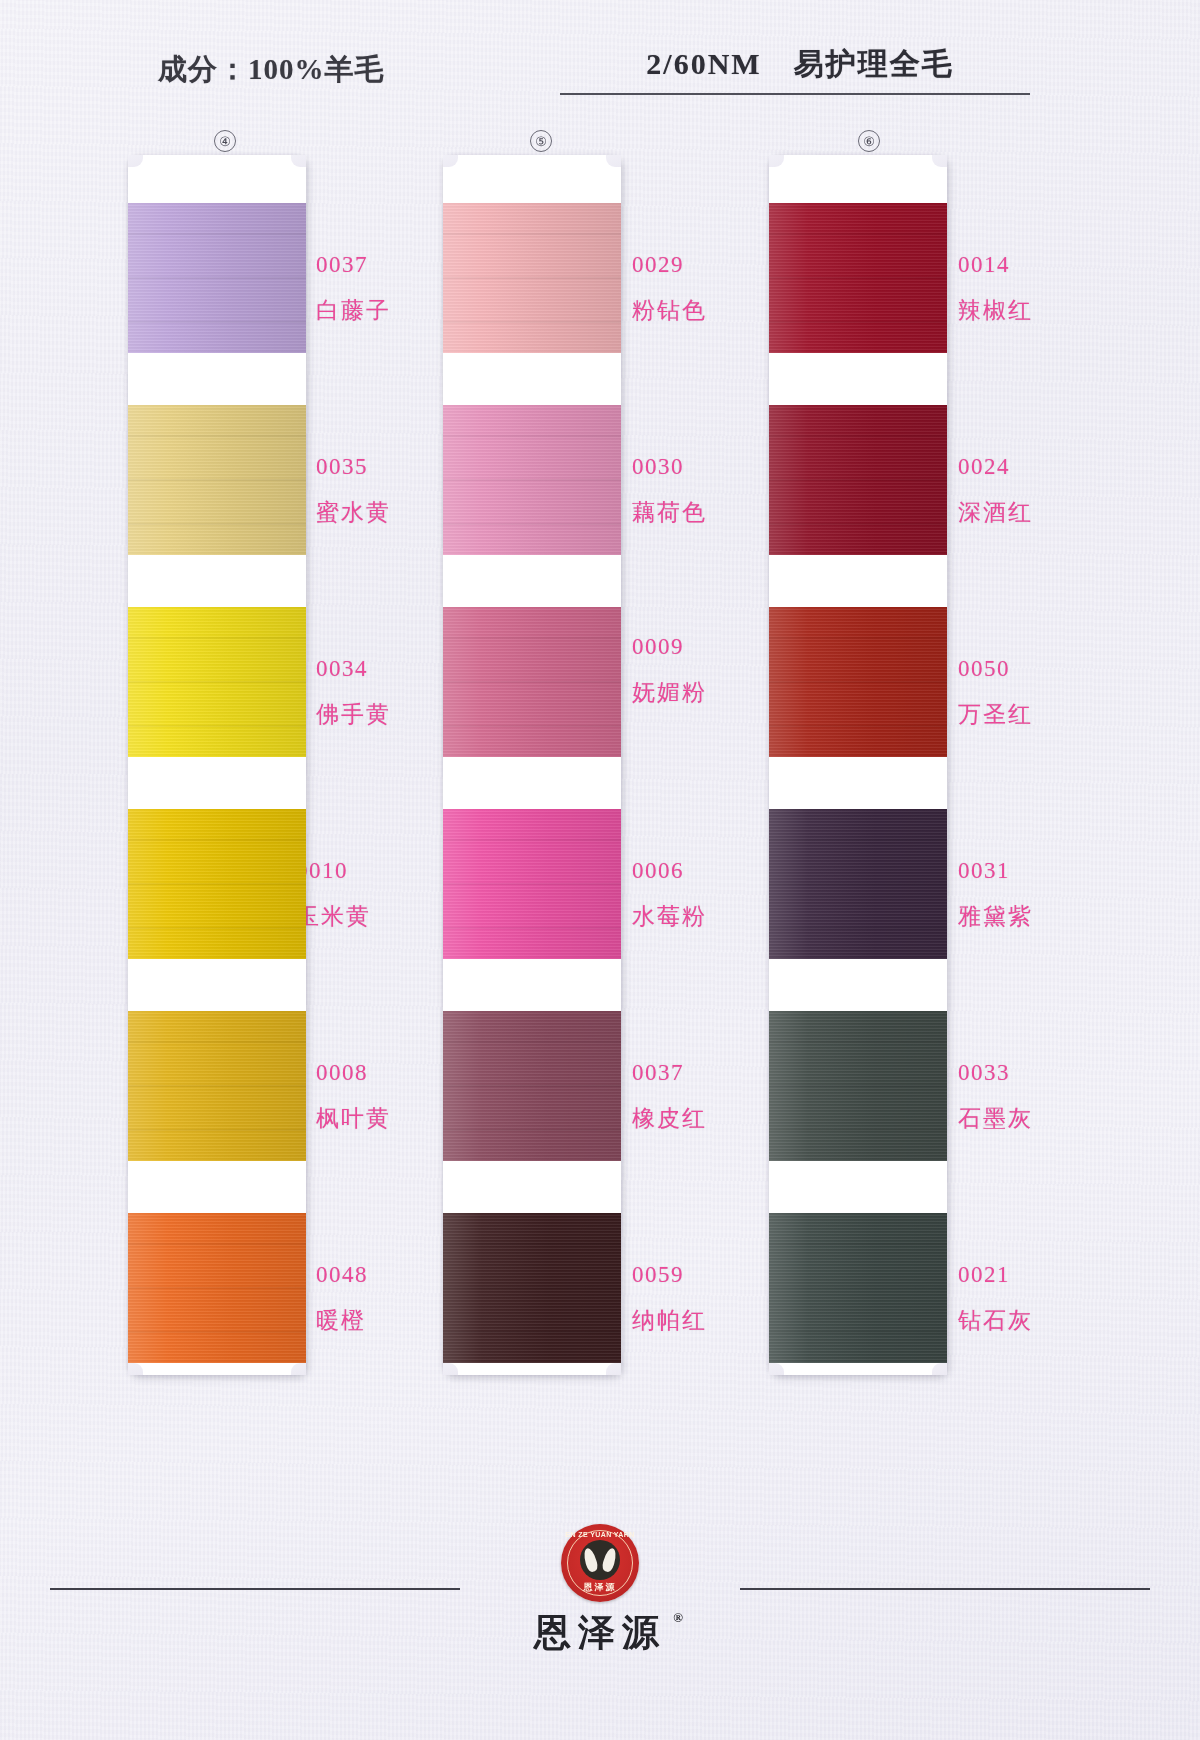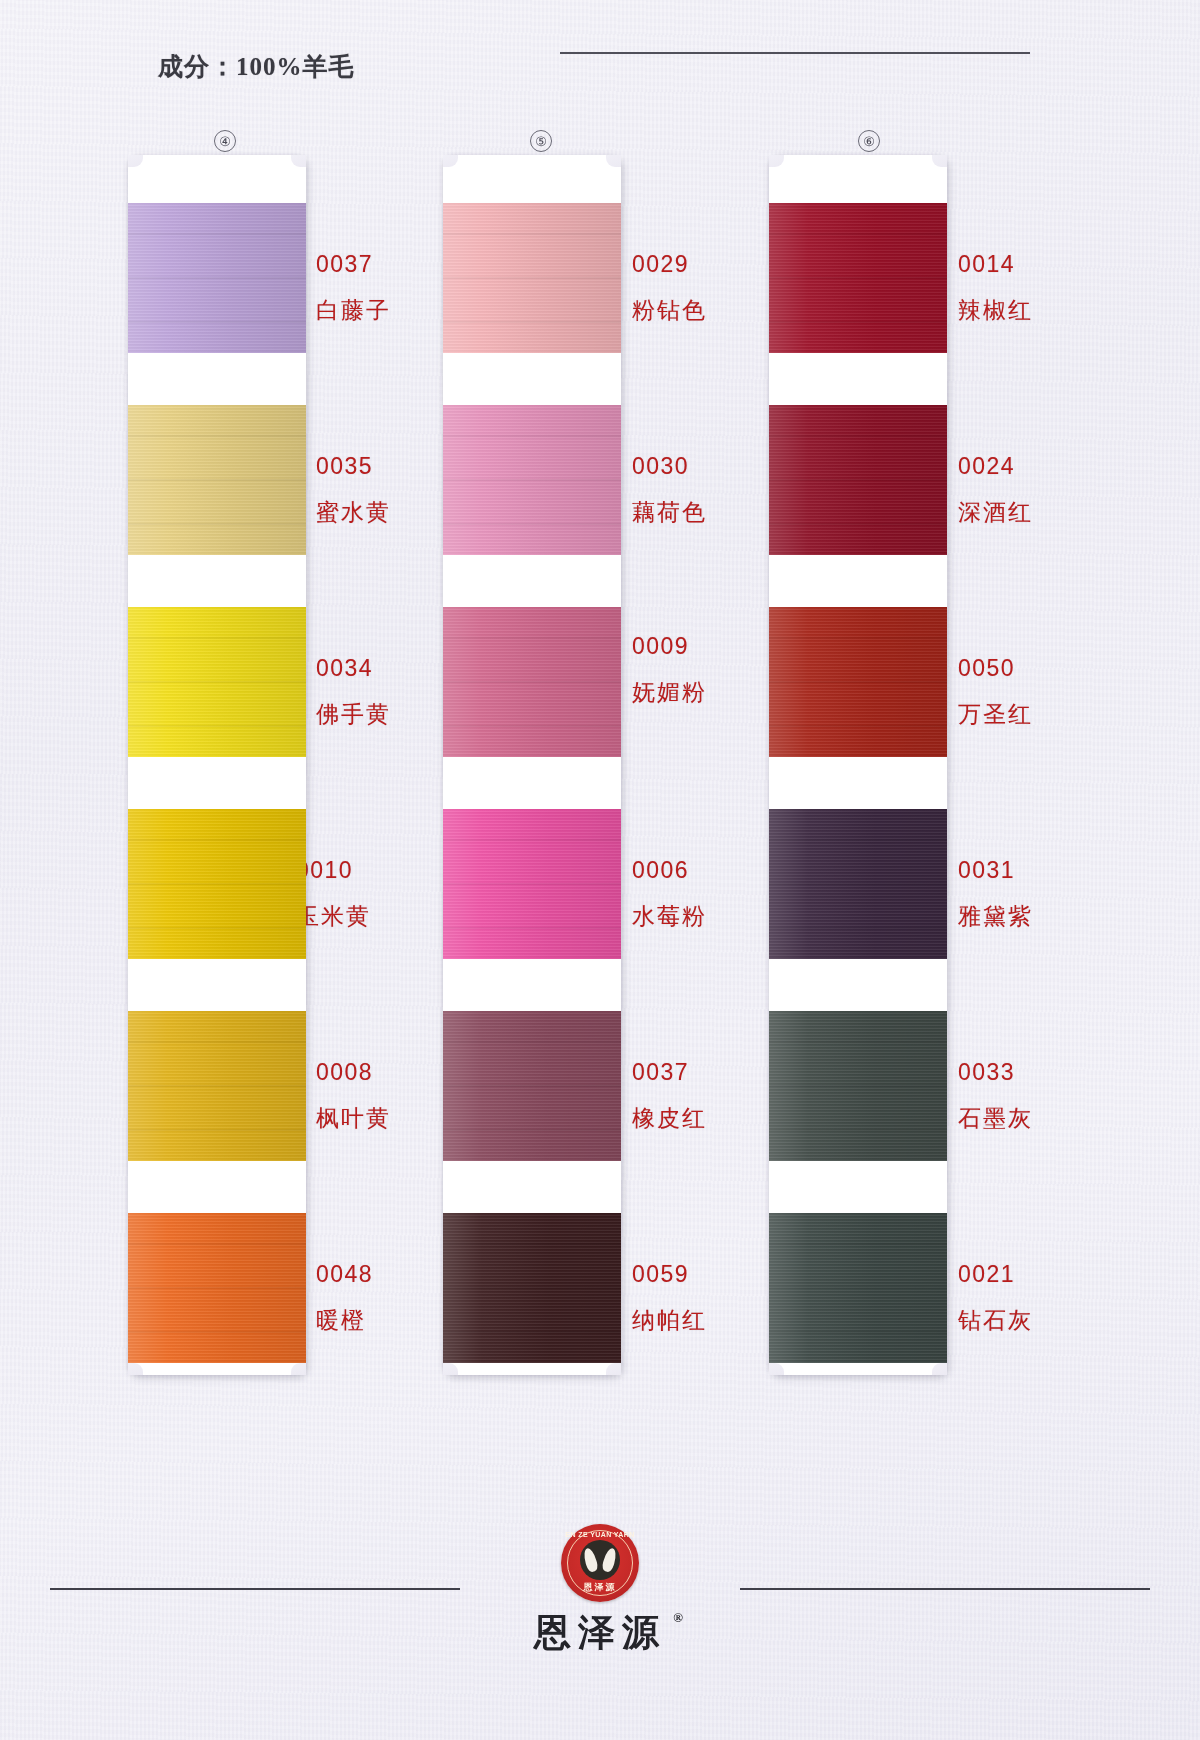--- a/index.html
+++ b/index.html
@@ -20,21 +20,21 @@
       repeating-linear-gradient(91deg, rgba(255,255,255,0.35) 0 2px, rgba(222,220,232,0.22) 2px 4px),
       repeating-linear-gradient(2deg, rgba(255,255,255,0.18) 0 3px, rgba(215,213,228,0.12) 3px 7px);
     opacity: .55;
     pointer-events: none;
   }
 
   
   .header { position: absolute; top: 0; left: 0; width: 1200px; height: 130px; }
   .composition {
     position: absolute; left: 158px; top: 50px;
-    font-size: 25px; letter-spacing: 1px; color: #3a3a42;
+    font-size: 29px; letter-spacing: 1px; color: #3a3a42;
     font-family: "Liberation Serif", "DejaVu Serif", serif;
     font-weight: 700;
     text-shadow: 0 0 1px rgba(60,60,70,.35);
   }
   .title-wrap { position: absolute; left: 560px; top: 44px; width: 480px; }
   .title-text {
     font-size: 30px; font-weight: 700; color: #2e2e36; letter-spacing: 2px;
     text-align: center; white-space: nowrap;
     text-shadow: 0 0 1px rgba(50,50,60,.4);
   }
@@ -99,22 +99,22 @@
         rgba(0,0,0,0.10) 100%);
   }
   .swatch .band {
     position: absolute; left:0; right:0;
     background: rgba(0,0,0,0.045);
   }
 
   
   .label {
     position: absolute;
-    color: #b91c1c;
-    font-family: Liberation Sans, sans-serif;
+    color: #ec4899;
+    font-family: Liberation Serif, serif;
     line-height: 1.28;
     text-align: left;
     white-space: nowrap;
     text-shadow: 0 0 1px rgba(55,55,65,.25);
   }
   .label .code { font-size: 23px; letter-spacing: 1.5px; display:block; }
   .label .name { font-size: 23px; letter-spacing: 2px; display:block; margin-top: 17px;}
 
   
   .footer { position: absolute; left: 0; bottom: 0; width: 1200px; height: 230px; }
@@ -168,20 +168,21 @@
   }
 </style>
 </head>
 <body>
 
 <div class="paper-noise"></div>
 
 <div class="header">
   <div class="composition">成分：100%羊毛</div>
   <div class="title-wrap">
+    <div class="title-text">2/60NM　易护理全毛</div>
     <div class="title-rule"></div>
   </div>
 </div>
 
 <div id="board">
     <div class="col-marker" style="left: 214px;">④</div>
     <div class="label" style="left: 316px; top: 250px;">
       <span class="code">0037</span>
       <span class="name">白藤子</span>
     </div>

